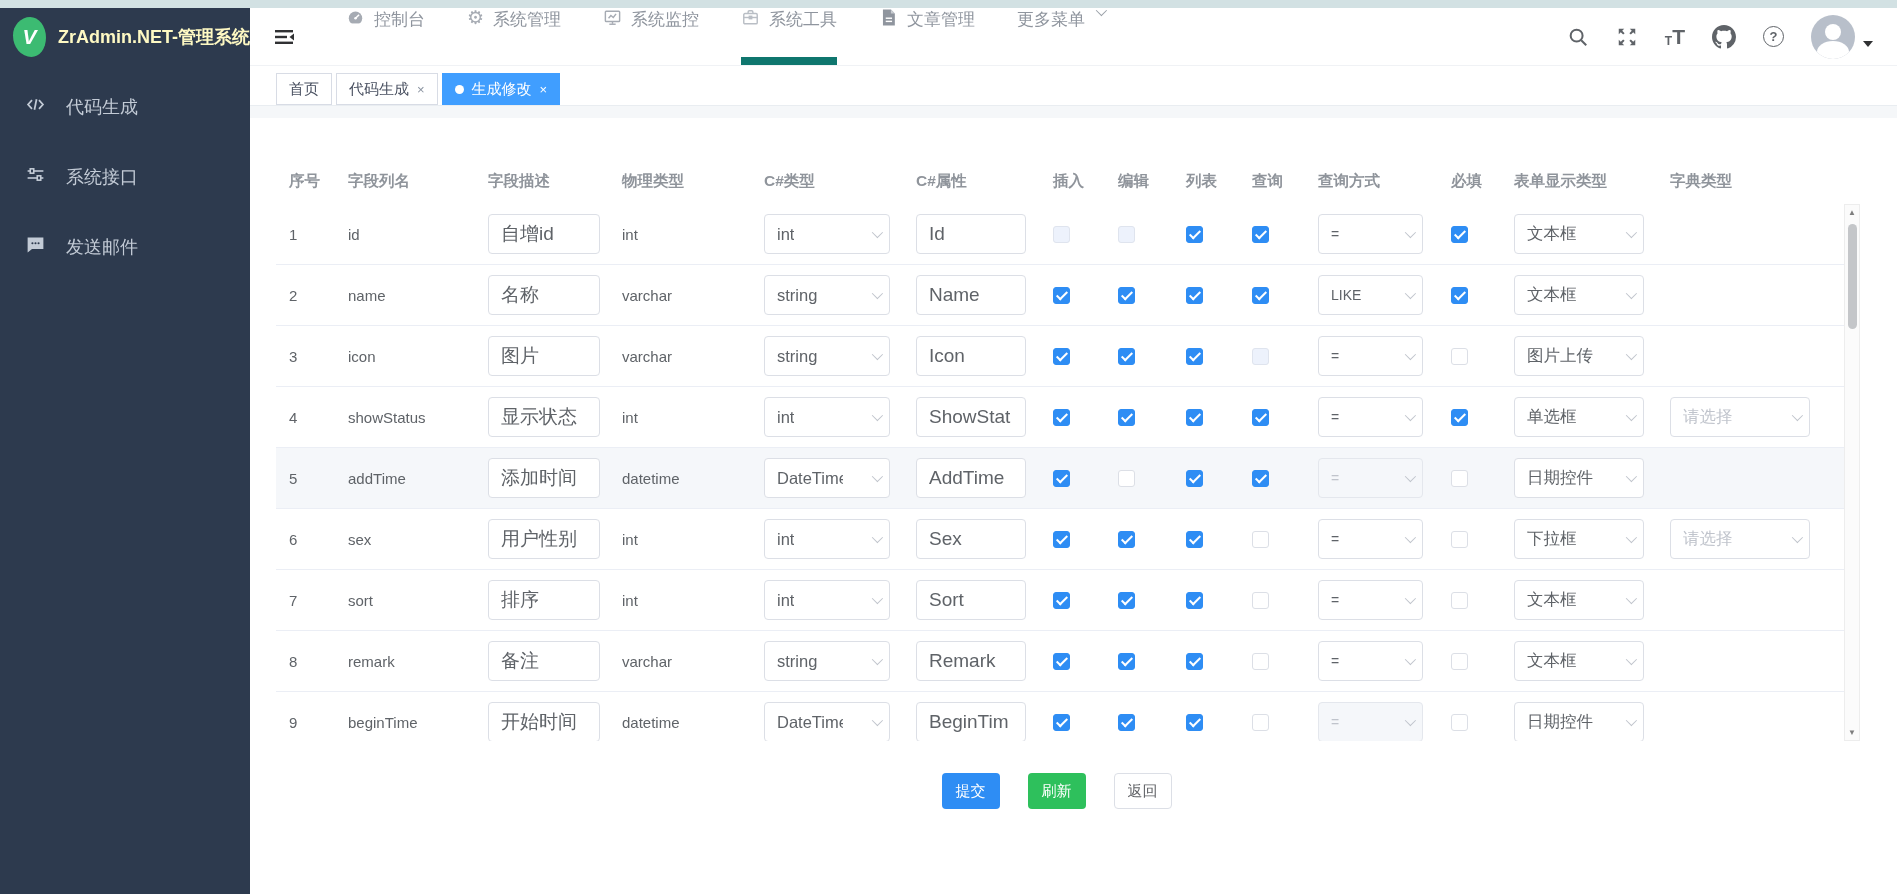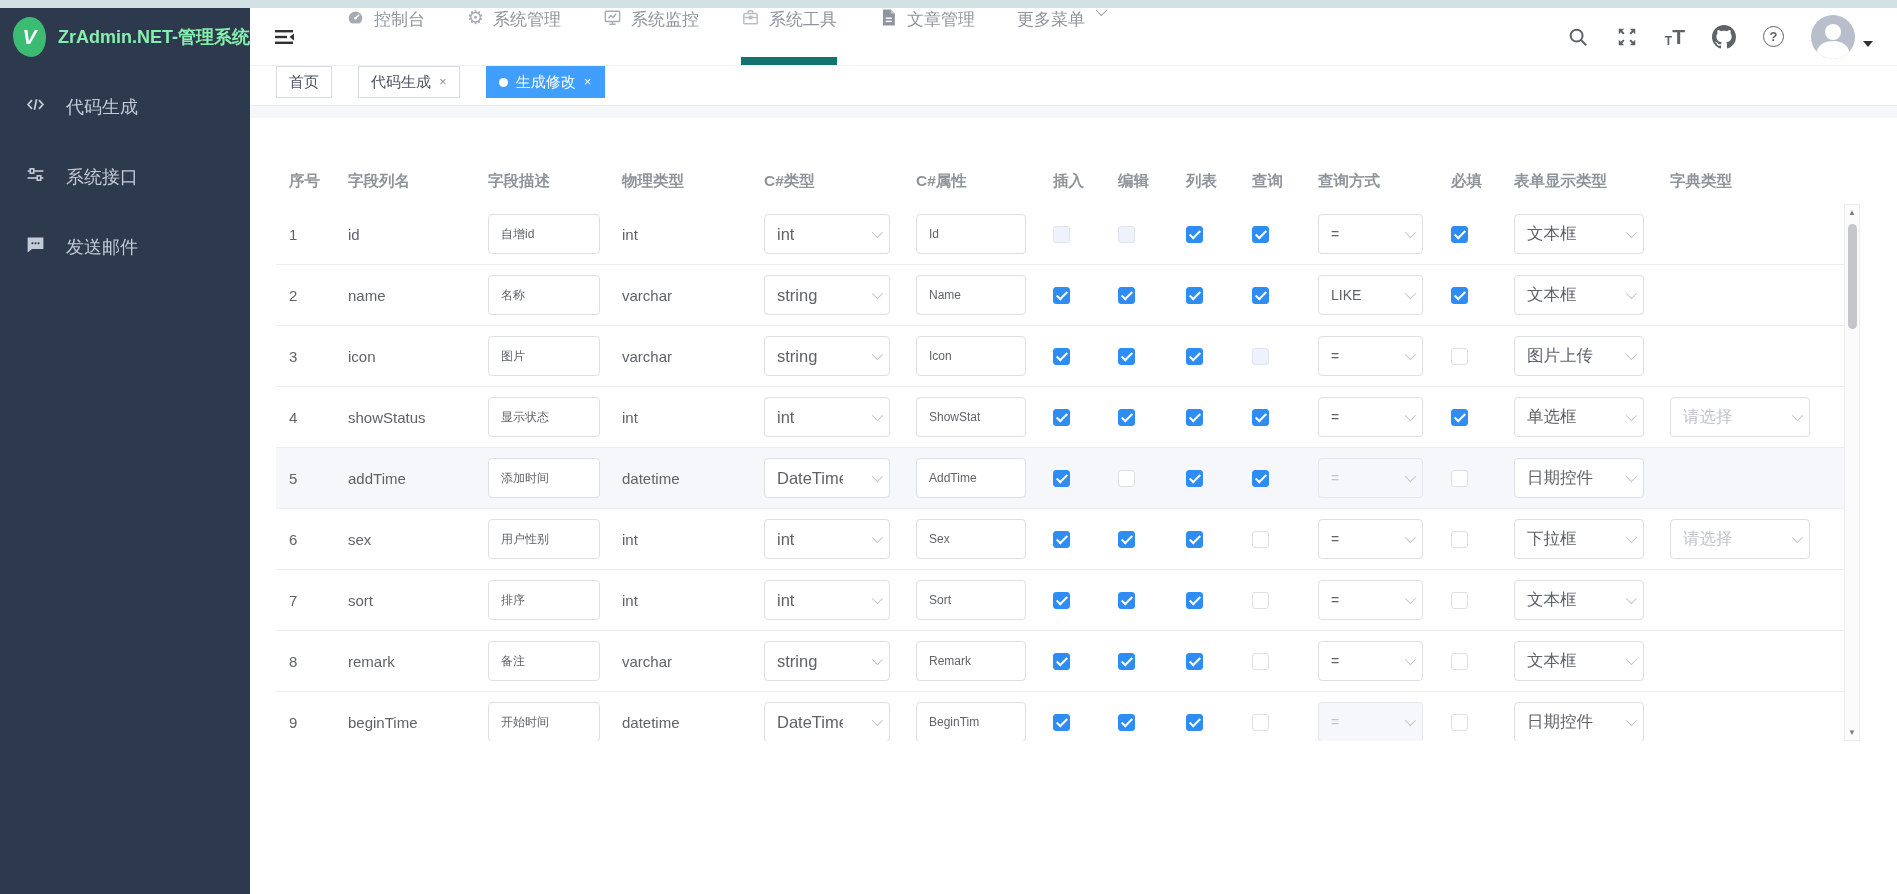--- a/index.html
+++ b/index.html
@@ -14,21 +14,21 @@
 
   
   .sidebar { width:250px; background:#2d3a4e; flex-shrink:0; }
   .logo { height:58px; display:flex; align-items:center; padding-left:13px; gap:12px; }
   .logo-mark {
     width:40px; height:40px; background:#3cbb72; color:#fff;
     border-radius:52% 48% 44% 56% / 46% 52% 48% 54%;
     display:flex; align-items:center; justify-content:center;
     font-weight:bold; font-size:21px; font-style:italic;
   }
-  .logo-title { color:#86efac; font-size:18px; font-weight:bold; white-space:nowrap; }
+  .logo-title { color:#fef9c3; font-size:18px; font-weight:bold; white-space:nowrap; }
   .menu { margin-top:6px; }
   .menu-item { height:70px; display:flex; align-items:center; gap:20px; padding-left:25px;
     color:#c3cbd6; font-size:18px; cursor:pointer; }
   .menu-item svg { flex-shrink:0; }
 
   
   .main { flex:1; display:flex; flex-direction:column; min-width:0; }
 
   
   .navbar { height:58px; background:#fff; display:flex; align-items:stretch;
@@ -45,22 +45,22 @@
   .help-circle { width:21px; height:21px; border:1.8px solid #5f6368; border-radius:50%;
     display:flex; align-items:center; justify-content:center; font-size:13px; font-weight:bold; }
   .avatar-wrap { display:flex; align-items:center; gap:8px; cursor:pointer; }
   .avatar { width:44px; height:44px; border-radius:50%; background:#b8bfca; position:relative; overflow:hidden; }
   .avatar .head { position:absolute; left:14px; top:9px; width:16px; height:16px; border-radius:50%; background:#fff; }
   .avatar .bodyp { position:absolute; left:6px; top:26px; width:32px; height:22px; border-radius:50% 50% 0 0; background:#fff; }
   .caret { width:0; height:0; border-left:5px solid transparent; border-right:5px solid transparent;
     border-top:6px solid #303133; margin-top:14px; }
 
   
-  .tagbar { height:40px; background:#fff; display:flex; align-items:flex-start; gap:26px;
-    padding-left:26px; border-bottom:1px solid #e9edf1;font-family:Liberation Mono, monospace; }
+  .tagbar { height:40px; background:#fff; display:flex; align-items:flex-end; gap:4px;
+    padding-left:26px; border-bottom:1px solid #e9edf1; }
   .tag { height:32px; padding:0 12px; border:1px solid #d8dce5; background:#fff; color:#495060;
     font-size:15px; display:flex; align-items:center; gap:8px; cursor:pointer; }
   .tag .x { color:#8a93a0; font-size:13px; }
   .tag.active { background:#409eff; border-color:#409eff; color:#fff; }
   .tag.active .x { color:#fff; }
   .tag .dot { width:9px; height:9px; border-radius:50%; background:#fff; display:inline-block; }
   .gap-strip { height:12px; background:#f5f7f9; }
 
   
   .content { flex:1; background:#fff; padding:22px 0 0 26px; position:relative; min-height:0; }
@@ -74,21 +74,21 @@
   .thead, .trow { display:grid;
     grid-template-columns:64px 140px 134px 142px 152px 137px 65px 68px 66px 66px 133px 63px 156px 148px; }
   .thead { height:46px; align-items:center; color:#8f949b; font-weight:bold; font-size:15.5px; margin-top:18px; }
   .cell { padding-left:8px; display:flex; align-items:center; }
   .cell.seq { padding-left:13px; }
   .tbody-wrap { position:relative; height:537px; overflow:hidden; width:1584px; }
   .trow { height:61px; align-items:center; border-bottom:1px solid #ebeef5; font-size:15px; color:#5f6368; }
   .trow.highlight { background:#f5f7fa; }
 
   .inp { height:40px; border:1px solid #dcdfe6; border-radius:4px; background:#fff;
-    display:flex; align-items:center; padding:0 12px; font-size:12px; color:#5f6368; overflow:hidden; }
+    display:flex; align-items:center; padding:0 12px; font-size:19px; color:#5f6368; overflow:hidden; }
   .sel { height:40px; border:1px solid #dcdfe6; border-radius:4px; background:#fff;
     display:flex; align-items:center; justify-content:space-between;
     padding:0 9px 0 12px; font-size:16.5px; color:#5f6368; cursor:pointer; }
   .sel .txt { white-space:nowrap; overflow:hidden; }
   .sel .chev { width:8px; height:8px; border-right:1.5px solid #c0c4cc; border-bottom:1.5px solid #c0c4cc;
     transform:rotate(45deg) translateY(-2px); flex-shrink:0; margin-left:4px; }
   .sel.disabled { background:#f5f7fa; border-color:#e4e7ed; color:#c0c4cc; }
   .sel.ghost { color:#c0c4cc; }
   .w-desc { width:112px; }
   .w-cstype { width:126px; } .w-cstype .txt { max-width:66px; }
@@ -777,15 +777,20 @@
     </div>
   </div>
           </div>
         <div class="scrollbar">
           <span>▲</span>
           <span class="sb-thumb"></span>
           <span>▼</span>
         </div>
       </div>
 
+      <div class="footer-btns">
+        <button class="btn primary">提交</button>
+        <button class="btn success">刷新</button>
+        <button class="btn plain">返回</button>
+      </div>
     </div>
   </div>
 </div>
 
 </body></html>

